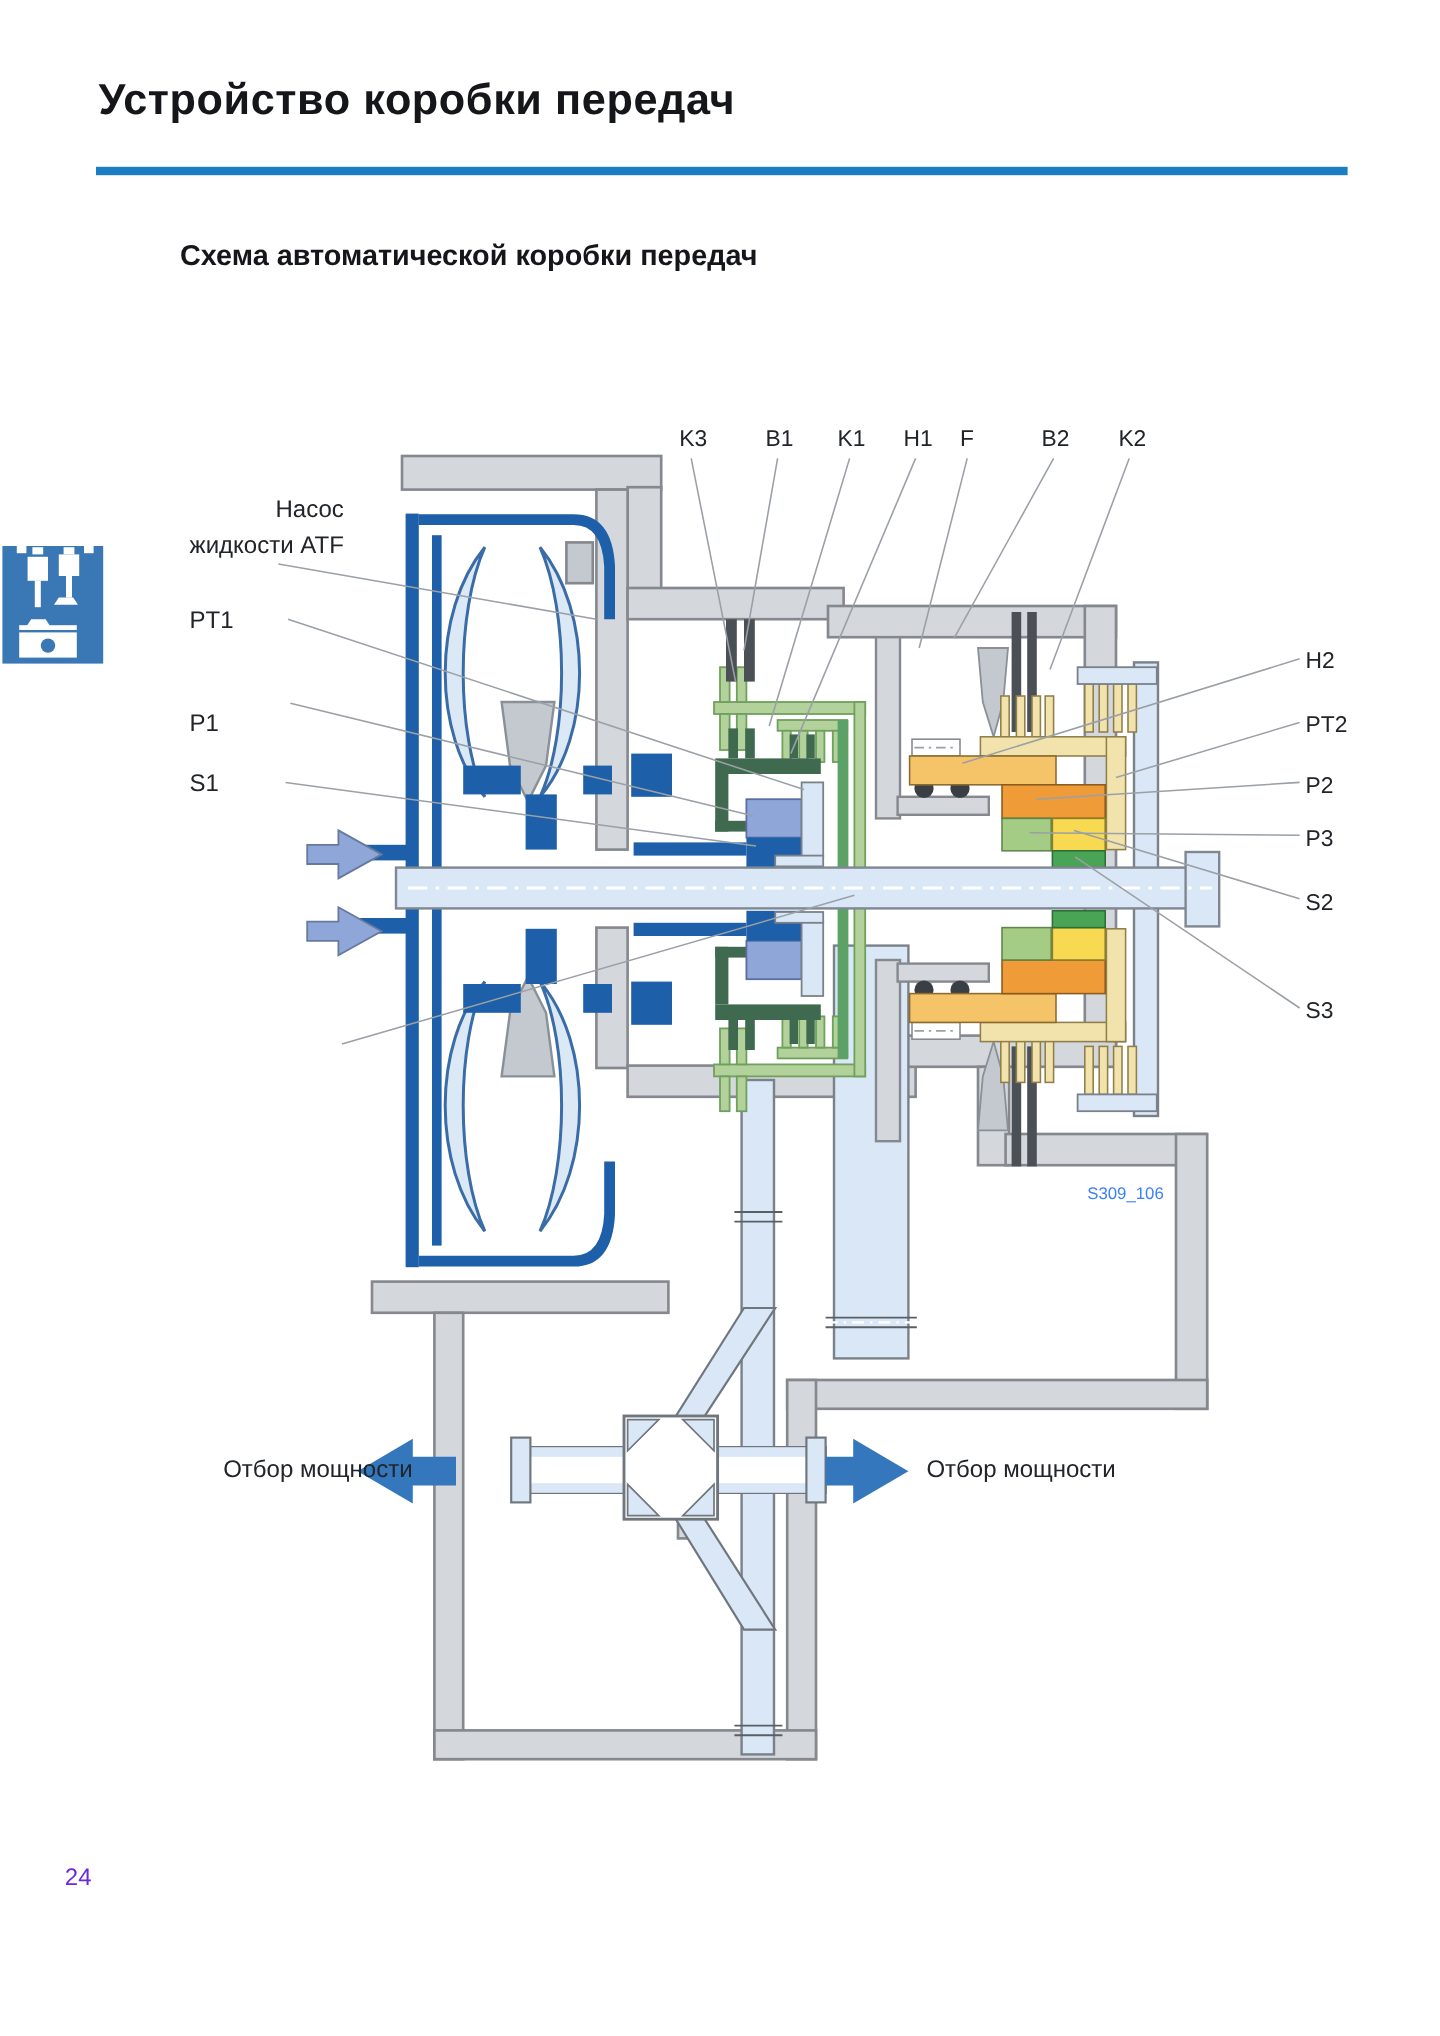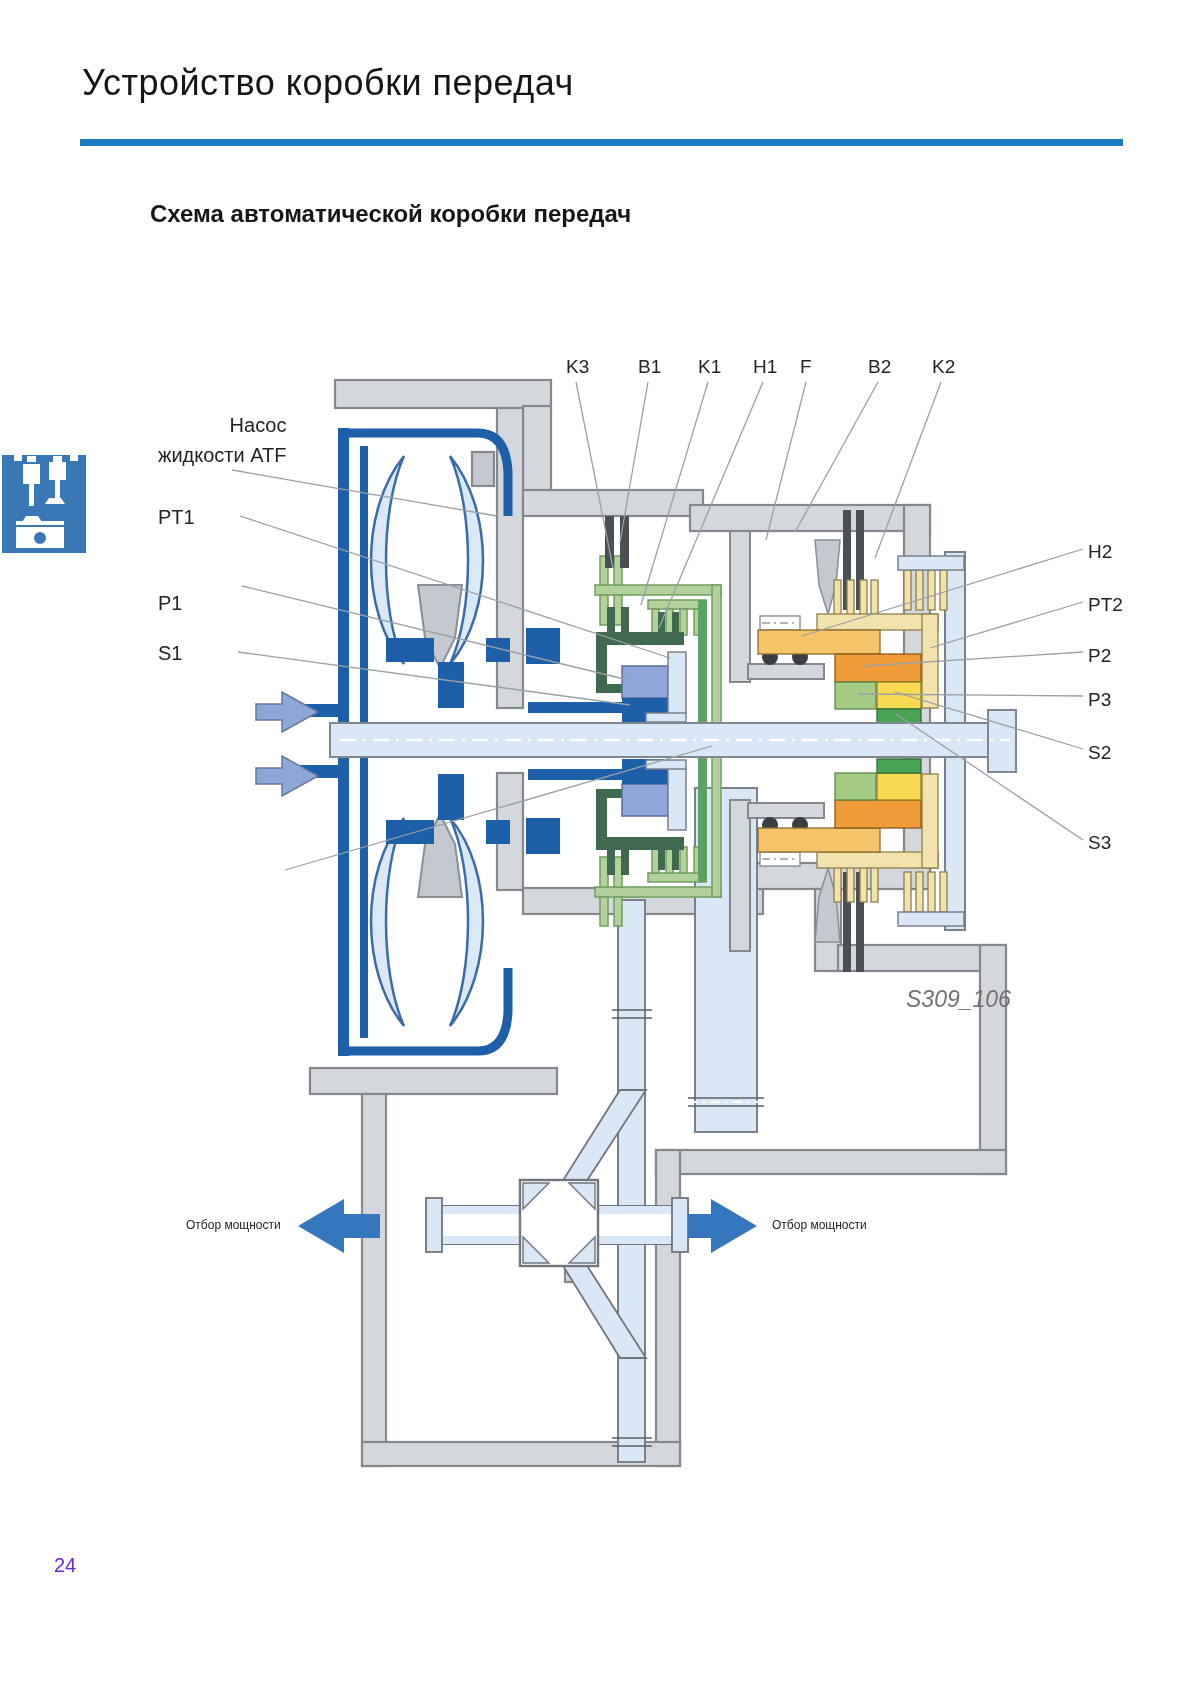--- a/index.html
+++ b/index.html
@@ -1,28 +1,28 @@
 <!DOCTYPE html>
 <html><head>
 <meta charset="utf-8">
 <style>
   html,body{margin:0;padding:0;background:#ffffff;}
   #page{position:relative;width:1200px;height:1697px;background:#ffffff;overflow:hidden;
         font-family:"Liberation Sans",sans-serif;color:#1f2124;}
   #diagram-svg{position:absolute;left:0;top:0;width:1200px;height:1697px;}
   .abs{position:absolute;}
-  #page-title{left:82px;top:62px;font-size:36px;font-weight:400;letter-spacing:.5px;color:#141619;}
+  #page-title{left:82px;top:62px;font-size:36px;font-weight:700;letter-spacing:.5px;color:#141619;}
   #title-rule{left:80px;top:139px;width:1043px;height:7px;background:#1c7dc2;}
   #subtitle{left:130px;top:200px;font-size:24px;font-weight:700;color:#141619;margin-left:20px;}
   .lbl{font-size:20px;line-height:30px;color:#212428;white-space:nowrap;text-align:right;}
   .toplbl{font-size:19px;top:352px;}
   .rlbl{left:1088px;font-size:19px;}
-  #fig-code{left:906px;top:986px;font-size:23px;font-style:italic;color:#737373;}
+  #fig-code{left:906px;top:986px;font-size:14px;color:#3b82f6;}
   #page-number{left:54px;top:1526px;font-size:20px;color:#6d28d9;margin-top:28px;}
-  .pto{font-size:12px;top:1210px;}
+  .pto{font-size:20px;top:1210px;}
 </style>
 </head>
 <body>
 
 <div id="page">
 
   <div id="page-title" class="abs">Устройство коробки передач</div>
   <div id="title-rule" class="abs"></div>
   <div id="subtitle" class="abs">Схема автоматической коробки передач</div>
 

